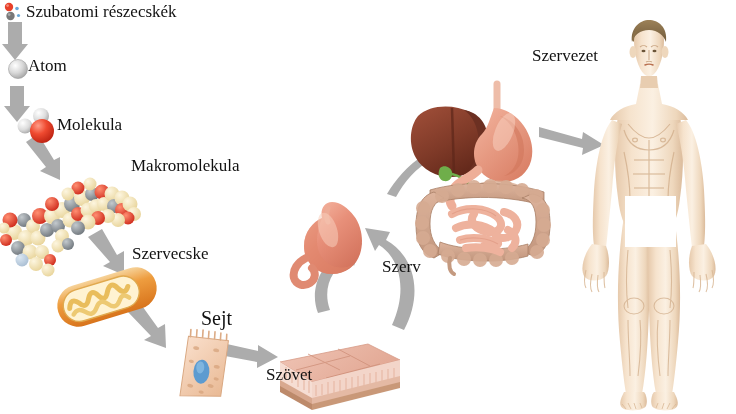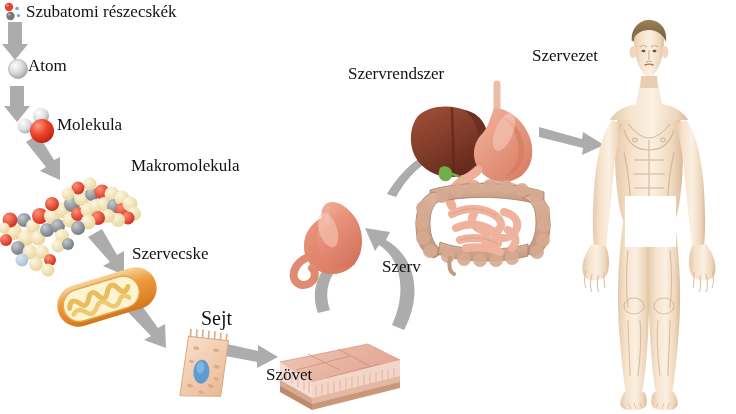--- a/index.html
+++ b/index.html
@@ -514,17 +514,16 @@
   <div class="lbl" style="left:132px;top:245px;font-size:17px;">Szervecske</div>
 
   <div class="lbl" style="left:131px;top:157px;font-size:17px;">Makromolekula</div>
 
   <div class="lbl" style="left:201px;top:308px;font-size:20px;">Sejt</div>
 
   <div class="lbl" style="left:266px;top:322px;font-size:17px;margin-top:44px;">Szövet</div>
 
   <div class="lbl" style="left:382px;top:258px;font-size:17px;text-align:center;">Szerv</div>
 
-  <div class="lbl" style="left:348px;top:65px;font-size:17px;">Szervrendszer</div>
 
   <div class="lbl" style="left:532px;top:47px;font-size:17px;">Szervezet</div>
 
 </div>
 
 </body></html>

